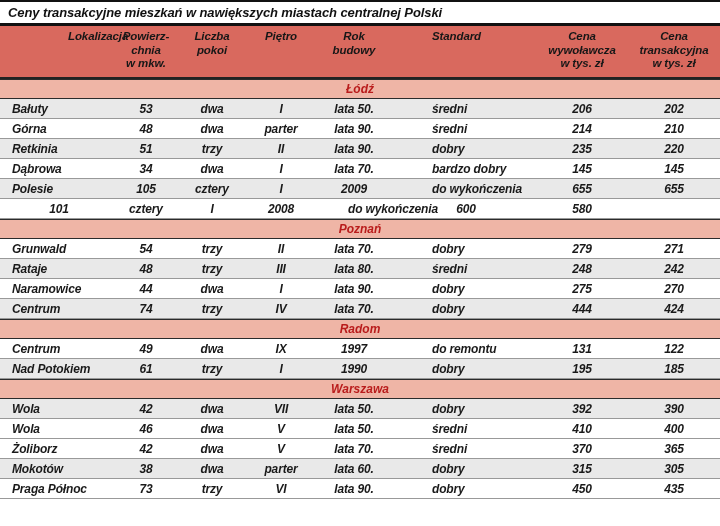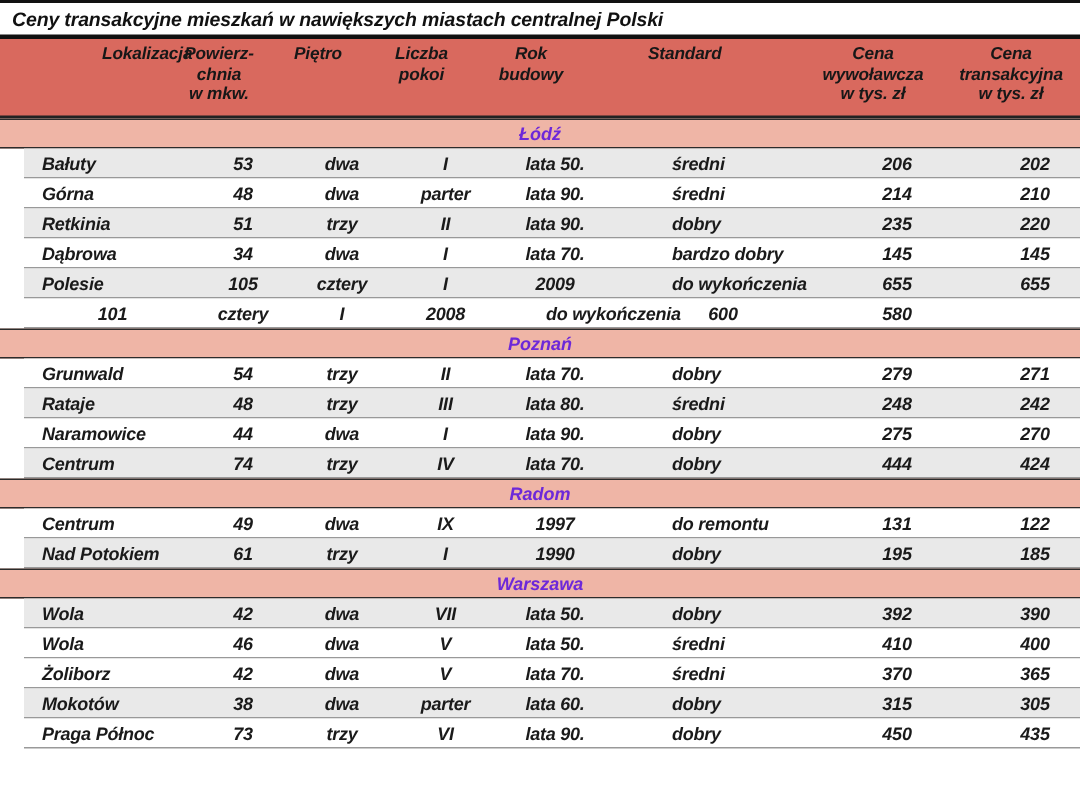--- a/index.html
+++ b/index.html
@@ -52,28 +52,27 @@
   .hc.c6 { text-align: left; padding-left: 36px; }
   .section-band {
     background: var(--section-bg, #efb5a6);
     border-top: 1px solid #2b2b2b;
     border-bottom: 1px solid #2b2b2b;
     height: 18px;
     line-height: 18px;
     text-align: center;
     font-size: 12px;
     font-weight: bold;
-    color: #6d28d9;
+    color: #b91c1c;
   }
   .row {
     height: 20px;
     align-items: center;
     border-bottom: 1px solid #999;
     background: var(--row-plain, #ffffff);
-    margin-left: 16px;
   }
   .row.shaded { background: var(--row-shaded, #e9e9e9); }
   .c {
     font-size: 12px;
     font-weight: bold;
     color: #1a1a1a;
     text-align: center;
     letter-spacing: -0.15px;
     white-space: nowrap;
   }
@@ -97,23 +96,23 @@
 <body>
 
 <div class="table-wrap">
   <div class="title-bar">Ceny transakcyjne mieszkań w nawiększych miastach centralnej Polski</div>
 
   <div class="header-row grid8">
       <div class="hc c1">Lokalizacja</div>
       <div class="hc c2">Powierz-
 chnia
 w mkw.</div>
-      <div class="hc c4">Piętro</div>
       <div class="hc c3">Liczba
 pokoi</div>
+      <div class="hc c4">Piętro</div>
       <div class="hc c5">Rok
 budowy</div>
       <div class="hc c6">Standard</div>
       <div class="hc c7">Cena
 wywoławcza
 w tys. zł</div>
       <div class="hc c8">Cena
 transakcyjna
 w tys. zł</div>
     </div>

